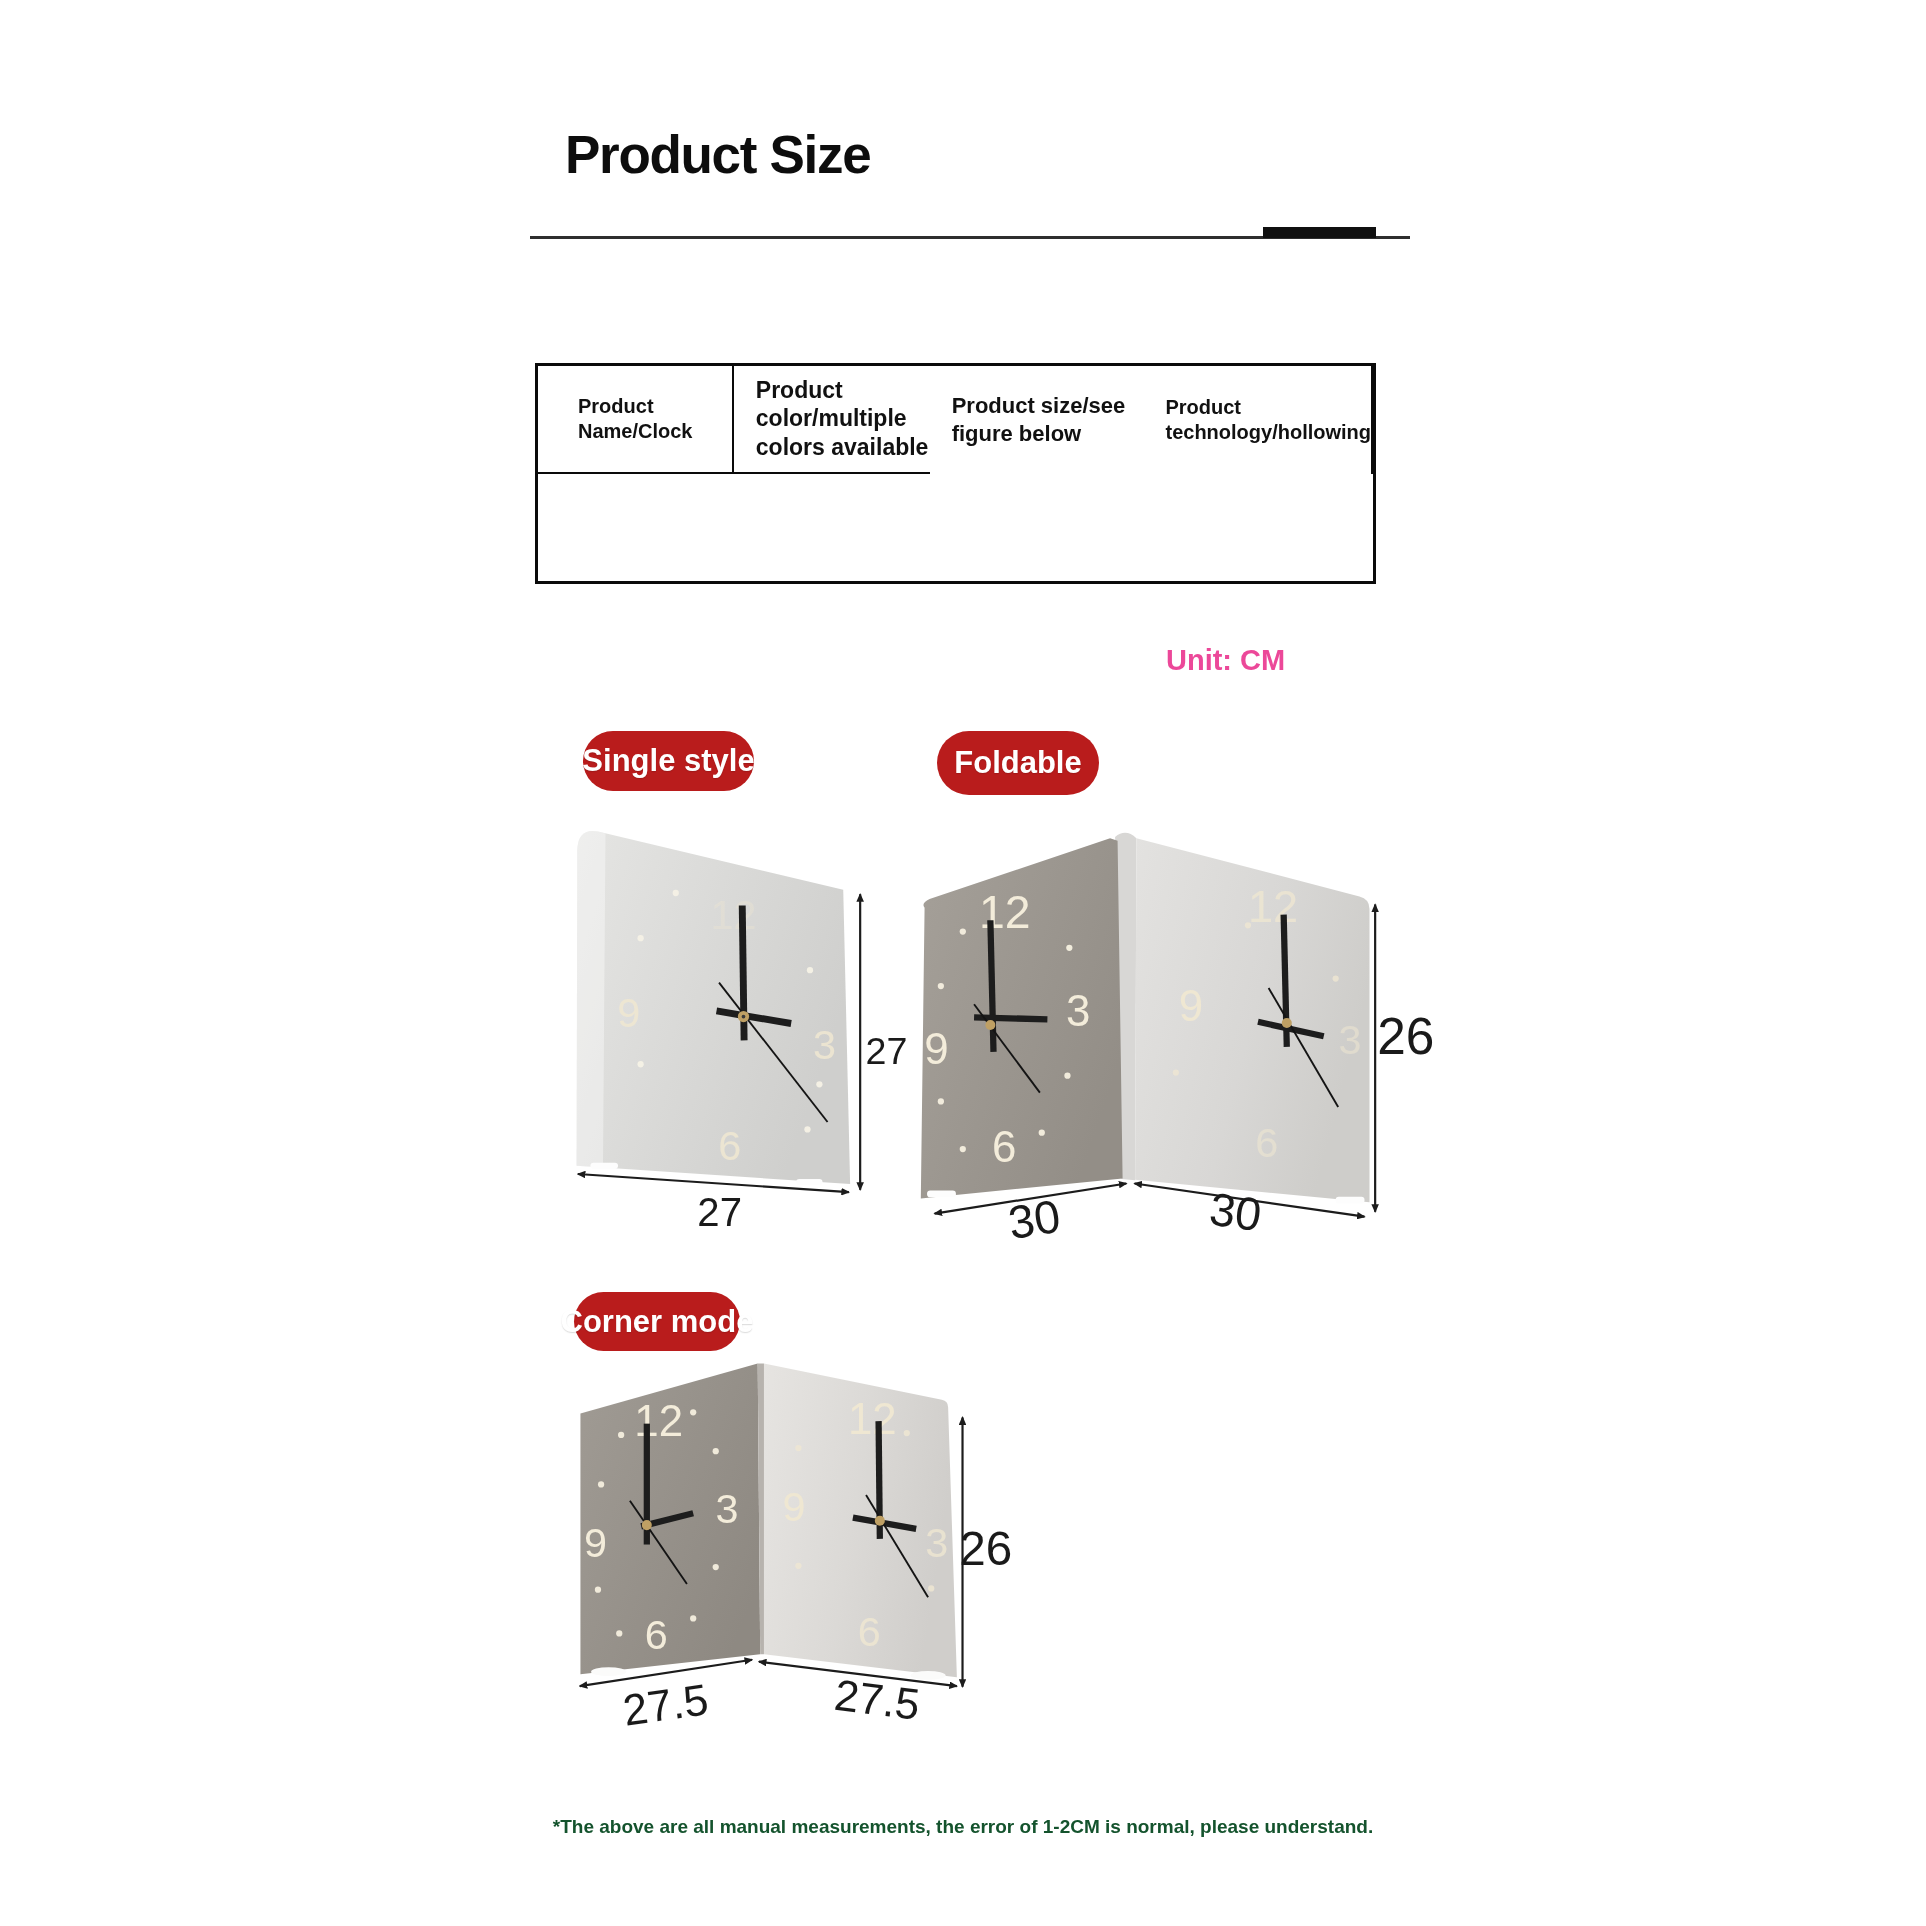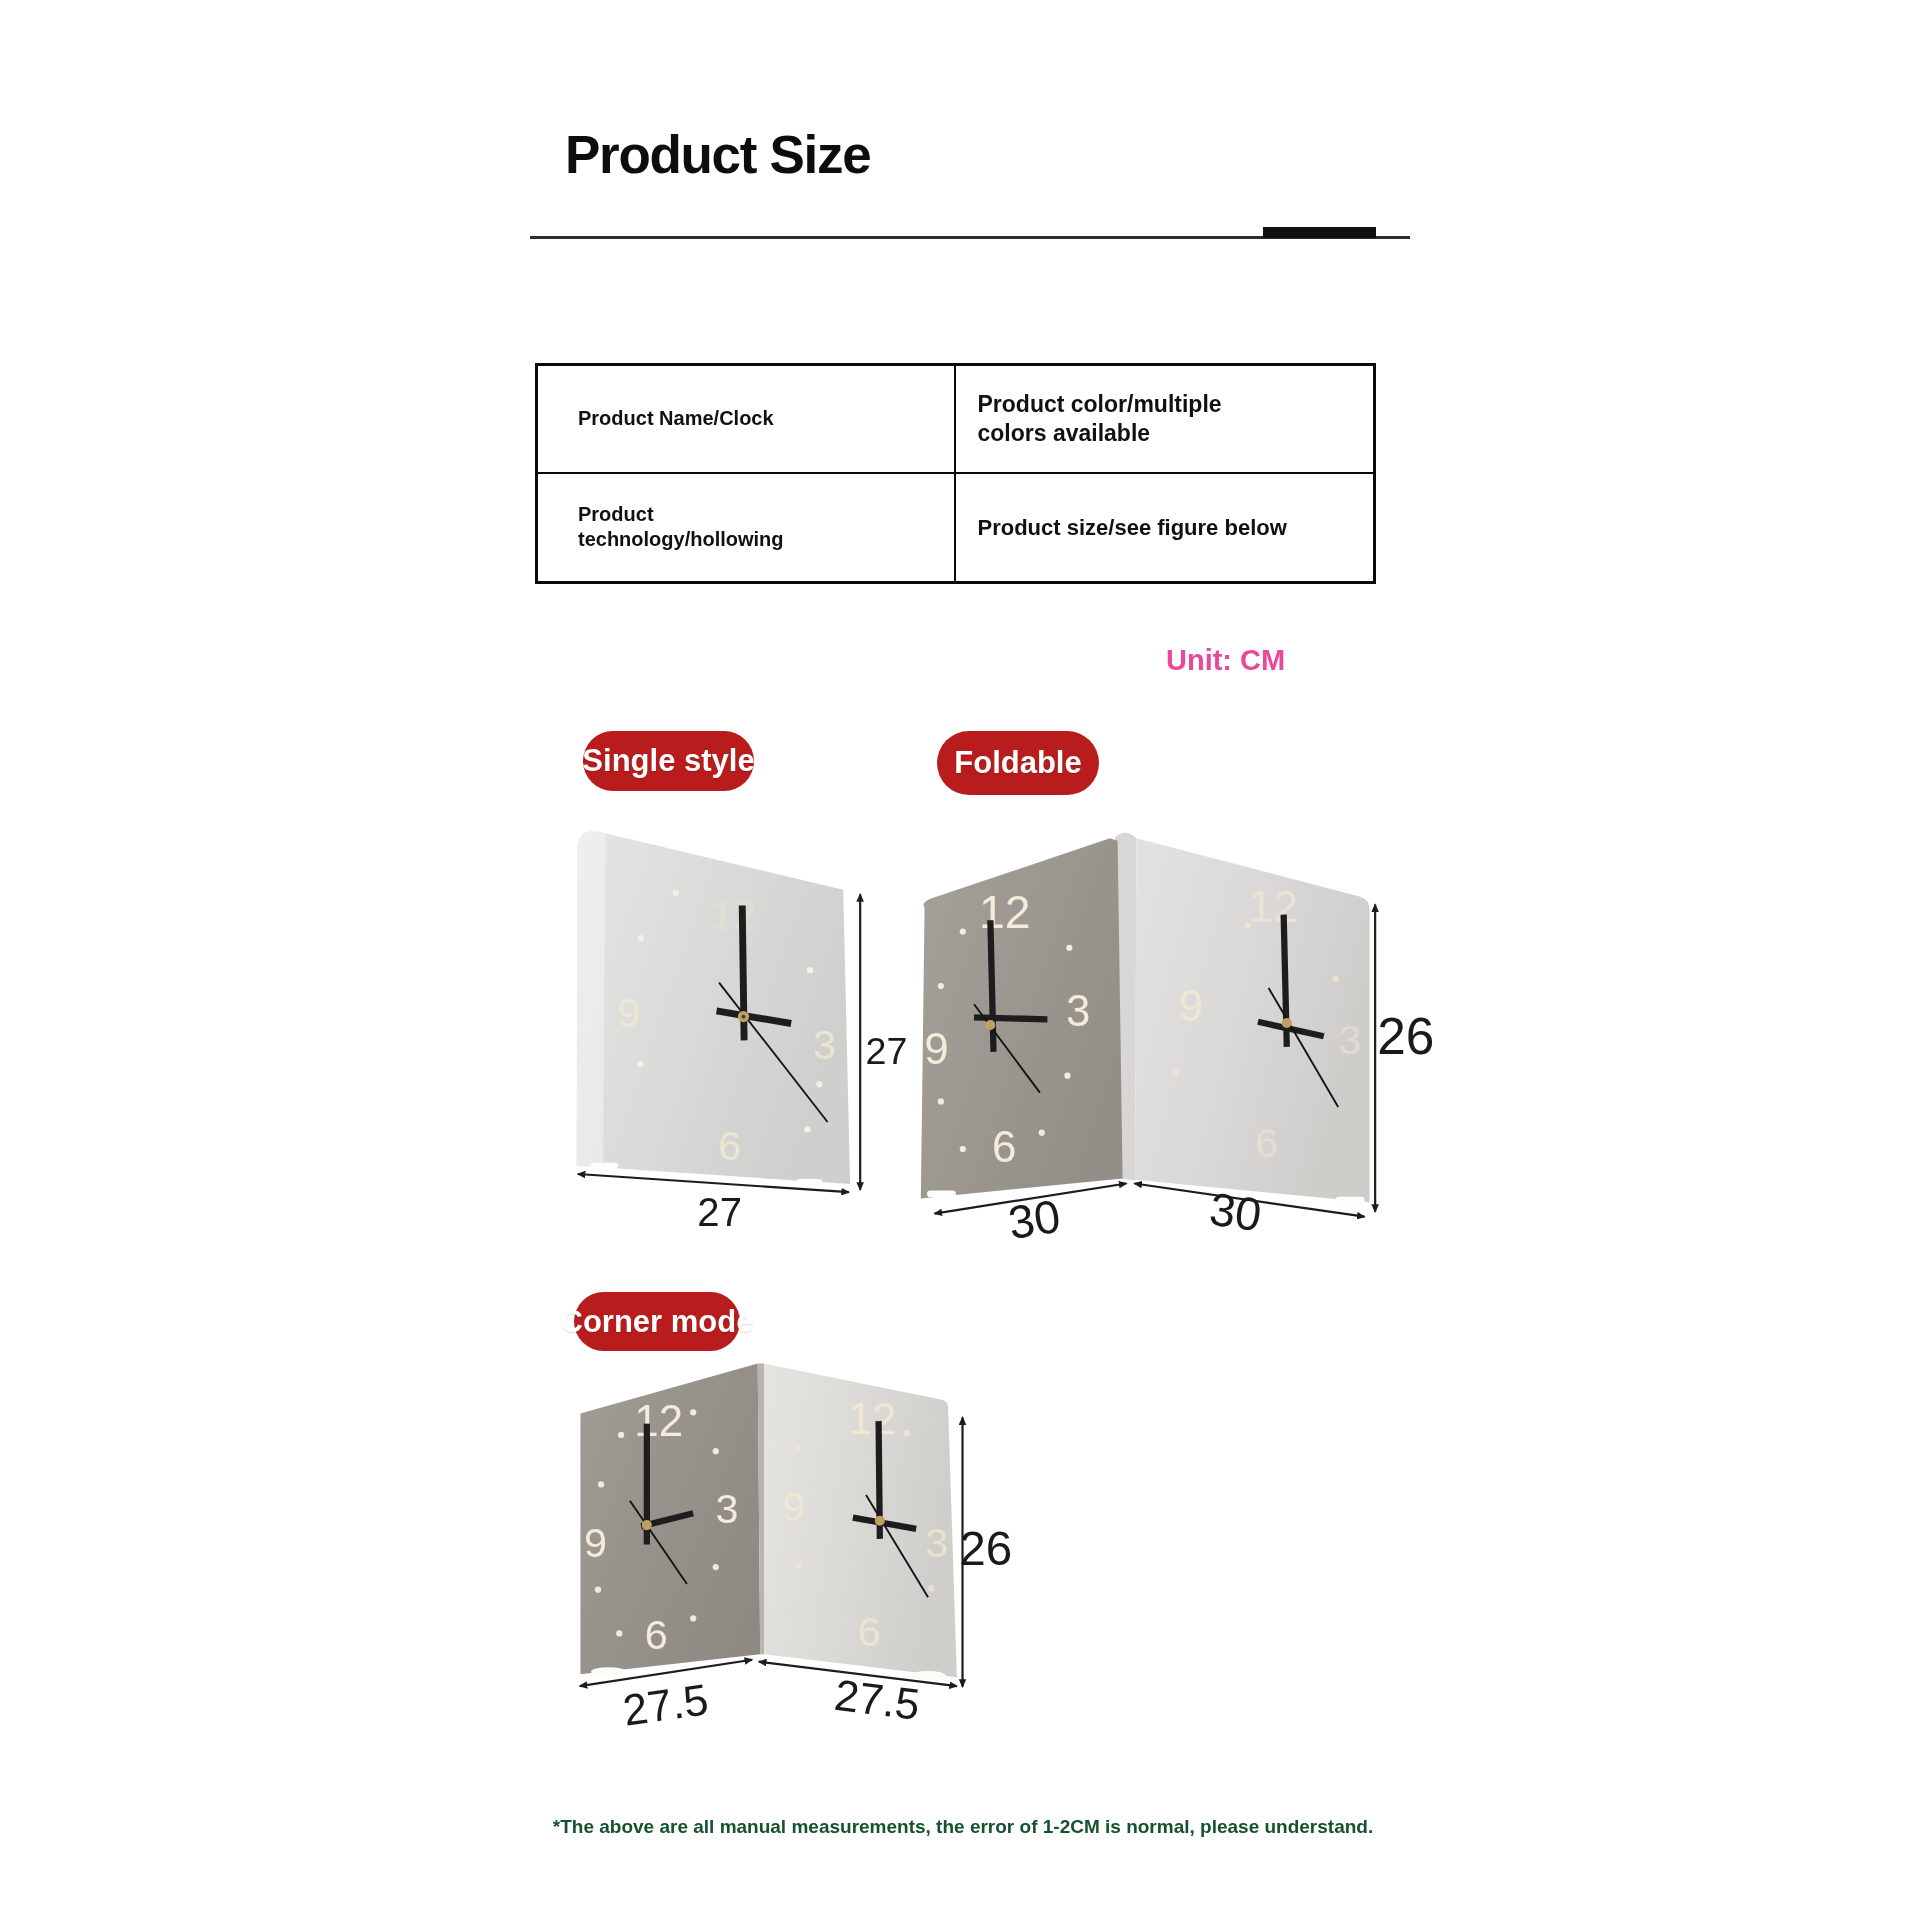--- a/index.html
+++ b/index.html
@@ -7,21 +7,21 @@
         font-family:"Liberation Sans", sans-serif;color:#111;}
 
   .title{position:absolute;left:551px;top:110px;margin:14px;font-size:53px;font-weight:800;
          letter-spacing:-1.3px;color:#0d0d0d;}
 
   .rule{position:absolute;left:530px;top:236px;width:880px;height:3.1px;background:#2e2e2e;}
   .rule-accent{position:absolute;left:1263px;top:227px;width:113px;height:10.7px;background:#101010;}
 
   .spec-table{position:absolute;left:535px;top:363px;width:841px;height:221px;
               border:3.1px solid #0a0a0a;display:grid;
-              grid-template-columns:1fr 1fr;grid-template-rows:1fr 1fr;box-sizing:border-box;}
+              grid-template-columns:1fr 1fr 1fr 1fr;grid-template-rows:1fr 1fr;box-sizing:border-box;}
   .cell{display:flex;align-items:center;box-sizing:border-box;}
   .cell.c-left{border-right:2.5px solid #0a0a0a;padding-left:40px;font-size:20px;font-weight:700;}
   .cell.c-right{padding-left:22px;font-size:23px;font-weight:700;}
   .cell.r-top{border-bottom:2.5px solid #0a0a0a;}
   .cell .wrap{max-width:276px;line-height:1.25;}
   .cell.c-right.r-bot{font-size:22px;}
 
   .unit{position:absolute;left:1166px;top:644px;width:188px;text-align:left;
         font-size:29px;font-weight:700;color:#ec4899;}
 
@@ -58,25 +58,25 @@
   <div class="rule"></div>
   <div class="rule-accent"></div>
 
   <div class="spec-table">
     <div class="cell c-left r-top">
       <span class="wrap">Product Name/Clock</span>
     </div>
     <div class="cell c-right r-top">
       <span class="wrap">Product color/multiple colors available</span>
     </div>
+    <div class="cell c-right r-bot">
+      <span class="wrap" style="max-width:351px">Product size/see figure below</span>
+    </div>
     <div class="cell c-left r-bot">
       <span class="wrap">Product technology/hollowing</span>
-    </div>
-    <div class="cell c-right r-bot">
-      <span class="wrap" style="max-width:351px">Product size/see figure below</span>
     </div>
   </div>
 
   <div class="unit">Unit: CM</div>
 
   <div class="pill pill-single">
     <span>Single style</span>
   </div>
   <div class="pill pill-foldable">
     <span>Foldable</span>

